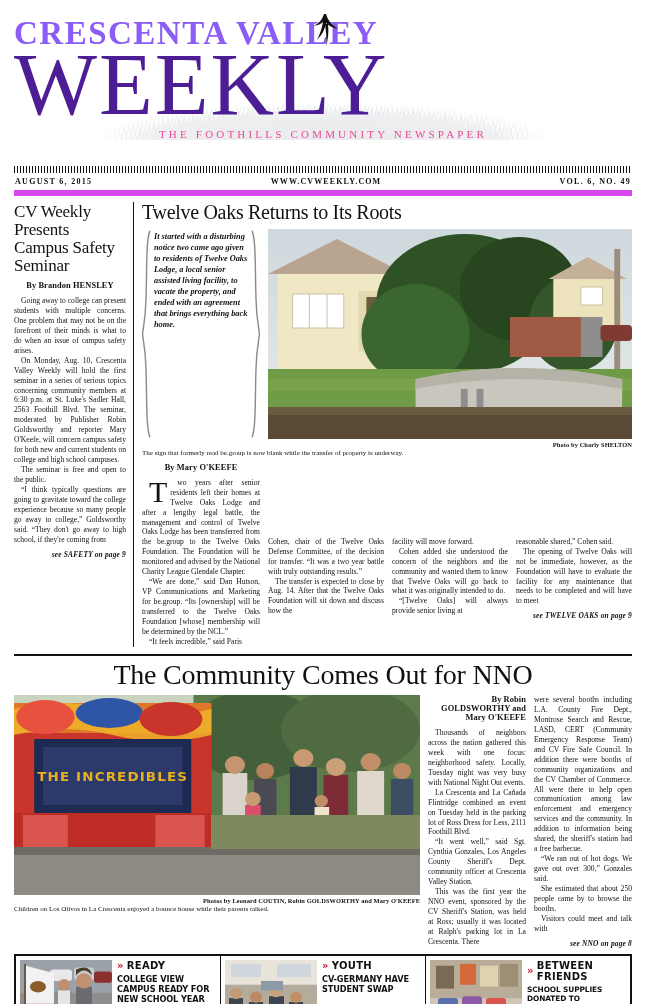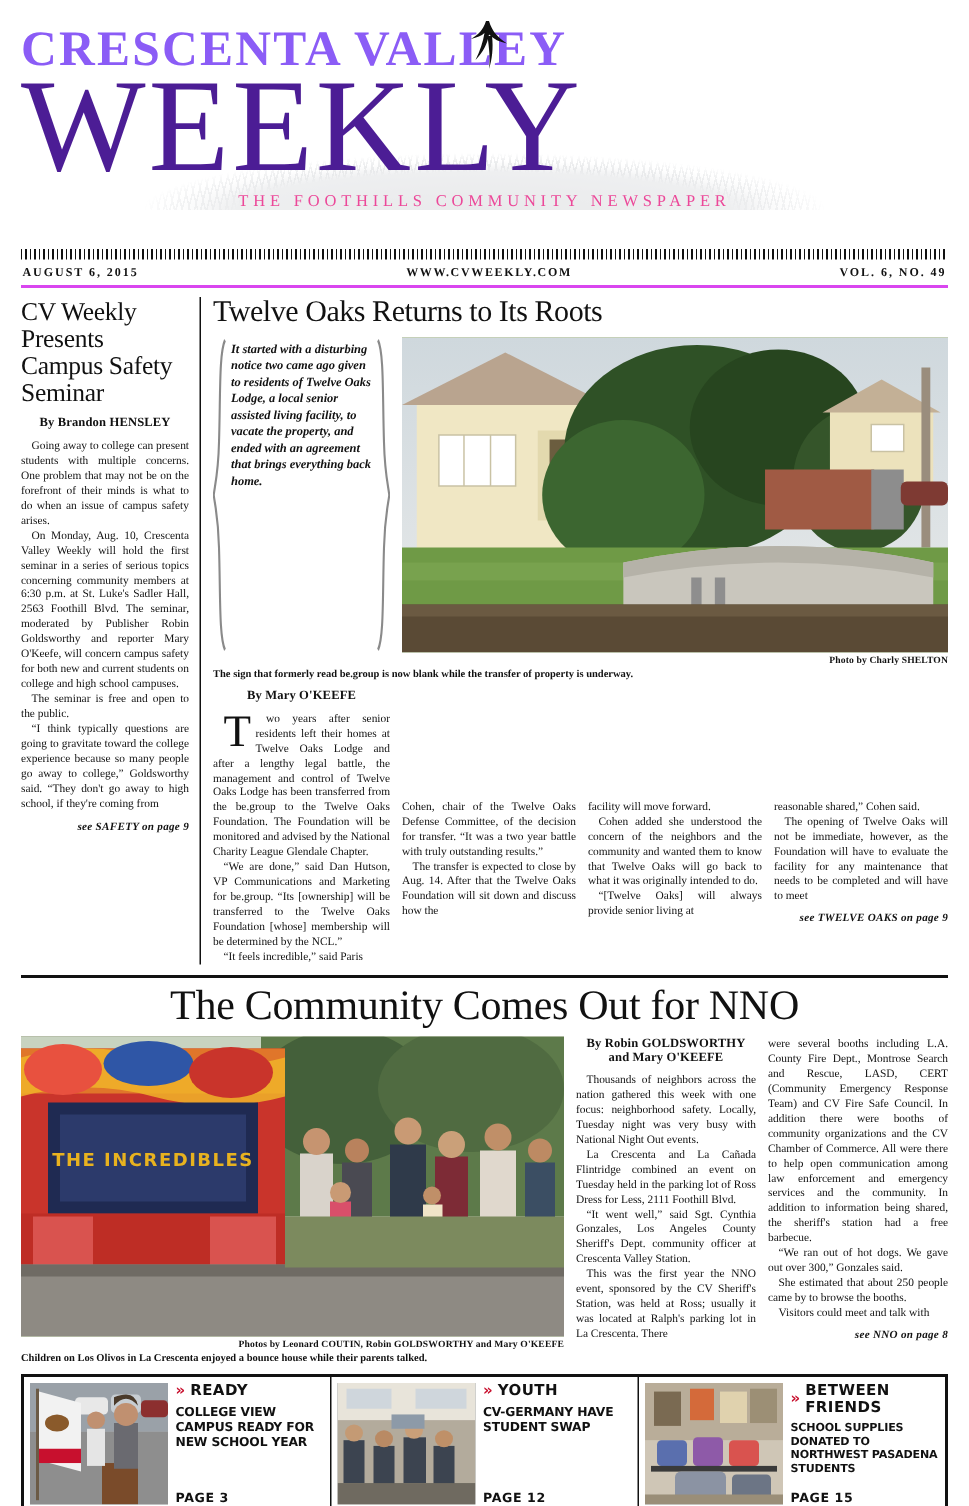--- a/index.html
+++ b/index.html
@@ -50,21 +50,21 @@
 
   
   .rule-ticks {
     height:7px; margin-top:6px;
     background:repeating-linear-gradient(90deg,#111 0 1px, #fff 1px 3px);
   }
   .inforow {
     display:flex; justify-content:space-between; align-items:center;
     font-size:8px; font-weight:700; letter-spacing:1.3px;
     padding:4px 1px 4px; color:#111;
-    border-bottom:2px solid #d946ef;
+    border-bottom:6px solid #d946ef;
   }
   .inforow .mid { letter-spacing:1.1px; }
 
   
   .top-wrap { display:flex; padding-top:6px; }
   .col-left { width:120px; padding-right:7px; border-right:1px solid #111; }
   .col-right { flex:1; padding-left:8px; }
 
   .hl-left {
     font-size:17px; line-height:1.06; font-weight:400;
@@ -106,40 +106,40 @@
 
   .photo-main {
     flex:1; height:210px; position:relative; overflow:hidden;
     background:#8aa06a;
   }
   .credit {
     font-size:6.4px; font-weight:700; text-align:right;
     margin-top:2px; letter-spacing:.1px;
   }
   .photo-cap {
-    font-size:7px; font-weight:700; margin-top:1px; line-height:1.2;
+    font-size:7px; font-weight:400; margin-top:1px; line-height:1.2;
   }
 
   .mid-row { display:flex; gap:8px; margin-top:5px; }
   .mid-col { flex:1; }
   .col-narrow { width:118px; }
 
   .dropcap::first-letter {
     float:left; font-size:30px; line-height:.82; padding:2px 3px 0 0;
     font-weight:400;
   }
 
   
   .sec-div { border-top:2px solid #111; margin-top:7px; }
   .hl-nno {
     font-size:28px; text-align:center; font-weight:400;
     line-height:1.05; margin:4px 0 6px; letter-spacing:-.2px;
   }
   .nno-wrap { display:flex; gap:8px; }
-  .photo-nno { width:362px; height:200px; overflow:hidden; position:relative; background:#6e7d55; }
+  .photo-nno { width:406px; height:200px; overflow:hidden; position:relative; background:#6e7d55; }
   .nno-cols { flex:1; display:flex; gap:8px; }
   .nno-col { flex:1; }
 
   
   .teasers {
     display:flex; border:2px solid #111; margin-top:6px; height:93px;
   }
   .teaser { flex:1; display:flex; padding:4px; gap:5px; }
   .teaser + .teaser { border-left:1px solid #111; }
   .teaser-img { width:92px; height:100%; overflow:hidden; position:relative; background:#999; }
@@ -352,21 +352,21 @@
             <rect x="0" y="152" width="362" height="8" fill="#6f6b64"></rect>
             <rect x="176" y="120" width="186" height="34" fill="#7c8a5e"></rect>
           </svg>
         </div>
         <div class="credit">Photos by Leonard COUTIN, Robin GOLDSWORTHY and Mary O'KEEFE</div>
         <div class="photo-cap">Children on Los Olivos in La Crescenta enjoyed a bounce house while their parents talked.</div>
       </div>
 
       <div class="nno-cols">
         <div class="nno-col">
-          <div class="byline" style="text-align:center">By Robin GOLDSWORTHY and Mary O'KEEFE</div>
+          <div class="byline" style="text-align:right">By Robin GOLDSWORTHY and Mary O'KEEFE</div>
           <div class="body-txt">
             <p>Thousands of neighbors across the nation gathered this week with one focus: neighborhood safety. Locally, Tuesday night was very busy with National Night Out events.</p>
             <p>La Crescenta and La Cañada Flintridge combined an event on Tuesday held in the parking lot of Ross Dress for Less, 2111 Foothill Blvd.</p>
             <p>“It went well,” said Sgt. Cynthia Gonzales, Los Angeles County Sheriff's Dept. community officer at Crescenta Valley Station.</p>
             <p>This was the first year the NNO event, sponsored by the CV Sheriff's Station, was held at Ross; usually it was located at Ralph's parking lot in La Crescenta. There</p>
           </div>
         </div>
         <div class="nno-col">
           <div class="body-txt">
             <p style="text-indent:0">were several booths including L.A. County Fire Dept., Montrose Search and Rescue, LASD, CERT (Community Emergency Response Team) and CV Fire Safe Council. In addition there were booths of community organizations and the CV Chamber of Commerce. All were there to help open communication among law enforcement and emergency services and the community. In addition to information being shared, the sheriff's station had a free barbecue.</p>

